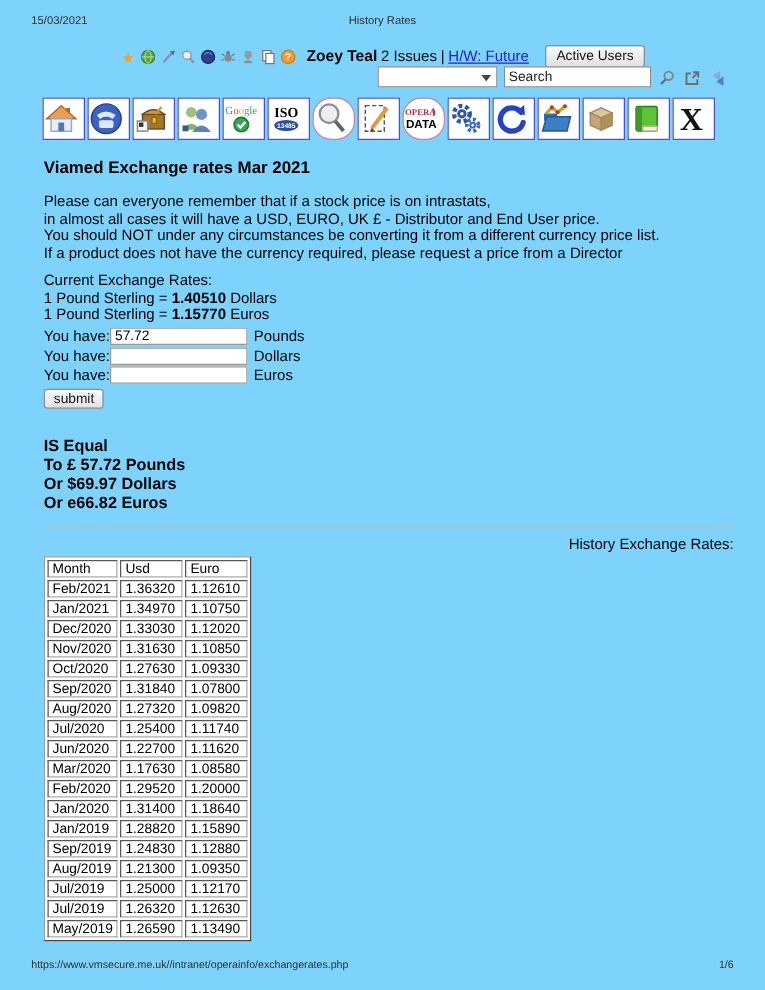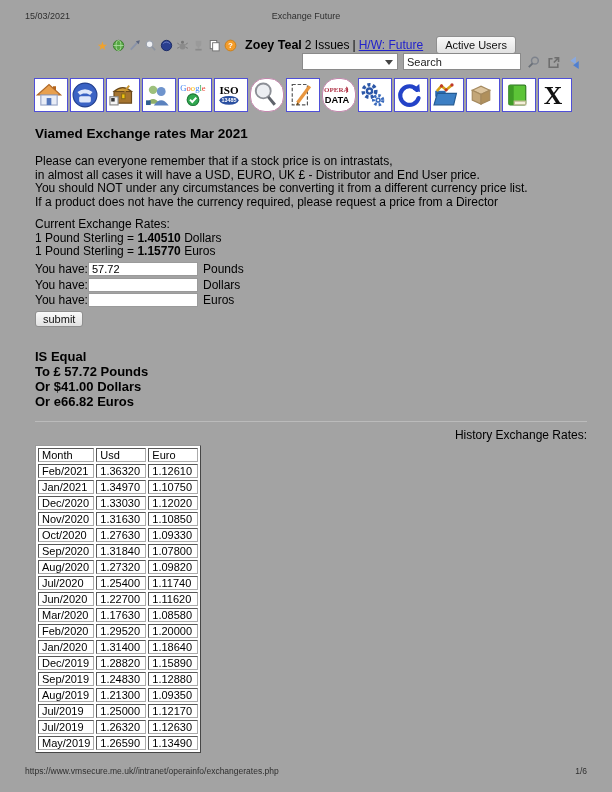--- a/index.html
+++ b/index.html
@@ -1,16 +1,16 @@
 <!DOCTYPE html>
 <html><head>
 <meta charset="utf-8">
 <style>
   html,body{margin:0;padding:0;background:#fff;}
-  .page{position:relative;width:612px;height:792px;background:#a3a3a3;overflow:hidden;
+  .page{position:relative;width:612px;height:792px;background:#7dd3fc;overflow:hidden;
         font-family:"Liberation Sans",sans-serif;color:#000;}
   
   .print-hdr{position:absolute;top:11px;left:25px;right:25px;font-size:9px;color:#2f2f2f;}
   .print-hdr .ph-title{position:absolute;left:0;right:0;text-align:center;}
   .print-ftr{position:absolute;top:766px;left:25px;right:25px;font-size:8.5px;color:#2f2f2f;}
   .print-ftr .pf-page{position:absolute;right:0;top:0;}
   
   .user-bar{position:absolute;top:35px;left:0;right:0;display:flex;justify-content:center;
             align-items:center;gap:3px;font-size:12px;height:20px;}
   .sm-ico{width:13px;height:13px;display:inline-block;}
@@ -53,21 +53,21 @@
       font-size:11px;line-height:12px;padding:0 3px;white-space:nowrap;}
   .col-month{width:48px;} .col-usd{width:42px;} .col-euro{width:42px;}
 </style>
 </head>
 <body>
 
 <div class="page">
 
   <div class="print-hdr">
     <span>15/03/2021</span>
-    <span class="ph-title">Exchange Future</span>
+    <span class="ph-title">History Rates</span>
   </div>
 
   <div class="user-bar">
     <svg class="sm-ico" viewBox="0 0 14 14">
       <text x="7" y="12" text-anchor="middle" font-size="13" fill="#f0a22c">★</text>
     </svg>
     <svg class="sm-ico" viewBox="0 0 14 14">
       <circle cx="7" cy="7" r="5.6" fill="#58a846" stroke="#3c7a30"></circle>
       <ellipse cx="7" cy="7" rx="2.6" ry="5.4" fill="none" stroke="#a8d89a" stroke-width="1"></ellipse>
       <line x1="1.6" y1="7" x2="12.4" y2="7" stroke="#a8d89a" stroke-width="1"></line>
@@ -281,21 +281,21 @@
         <span class="lbl">You have:</span>
         <input class="conv-input" value="" style="">
         <span class="cur">Euros</span>
       </div>
       <button class="btn submit-btn">submit</button>
     </div>
 
     <div class="result">
       <div>IS Equal</div>
       <div>To £ 57.72 Pounds</div>
-      <div>Or $41.00 Dollars</div>
+      <div>Or $69.97 Dollars</div>
       <div>Or e66.82 Euros</div>
     </div>
 
     <hr class="divider">
 
     <div class="hist-hdr">History Exchange Rates:</div>
 
     <table class="history">
       <thead>
         <tr>
@@ -373,21 +373,21 @@
   </tr>
 
   <tr>
     <td>Jan/2020</td>
     <td>1.31400</td>
     <td>1.18640</td>
   </tr>
 
 
   <tr>
-    <td>Dec/2019</td>
+    <td>Jan/2019</td>
     <td>1.28820</td>
     <td>1.15890</td>
   </tr>
 
   <tr>
     <td>Sep/2019</td>
     <td>1.24830</td>
     <td>1.12880</td>
   </tr>
 

